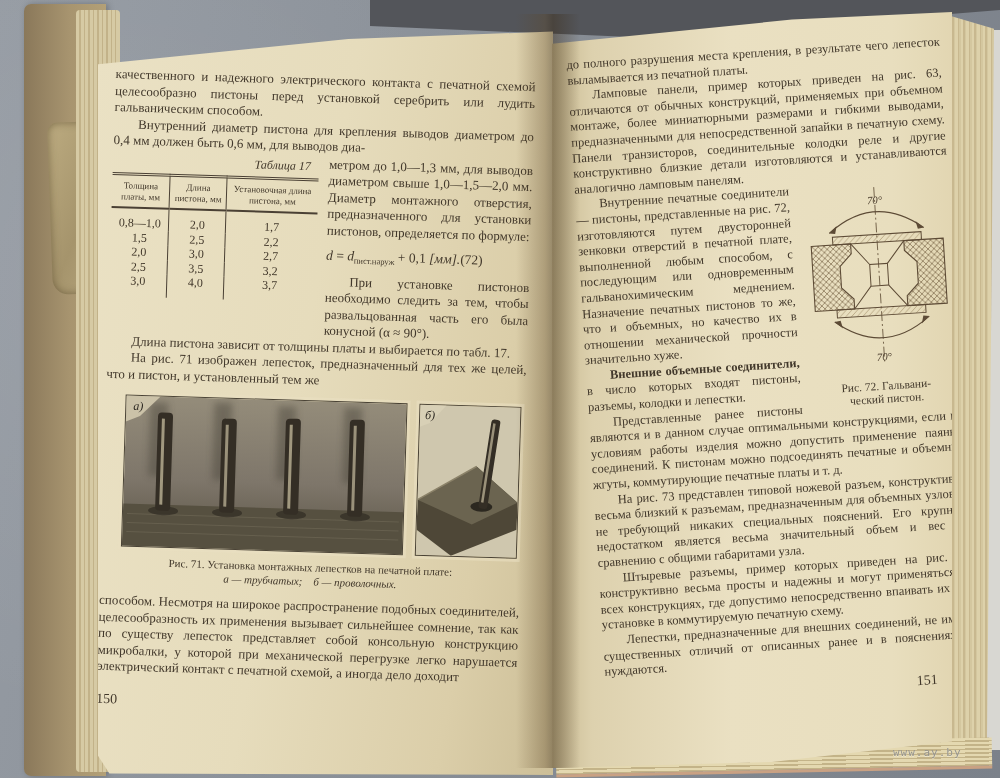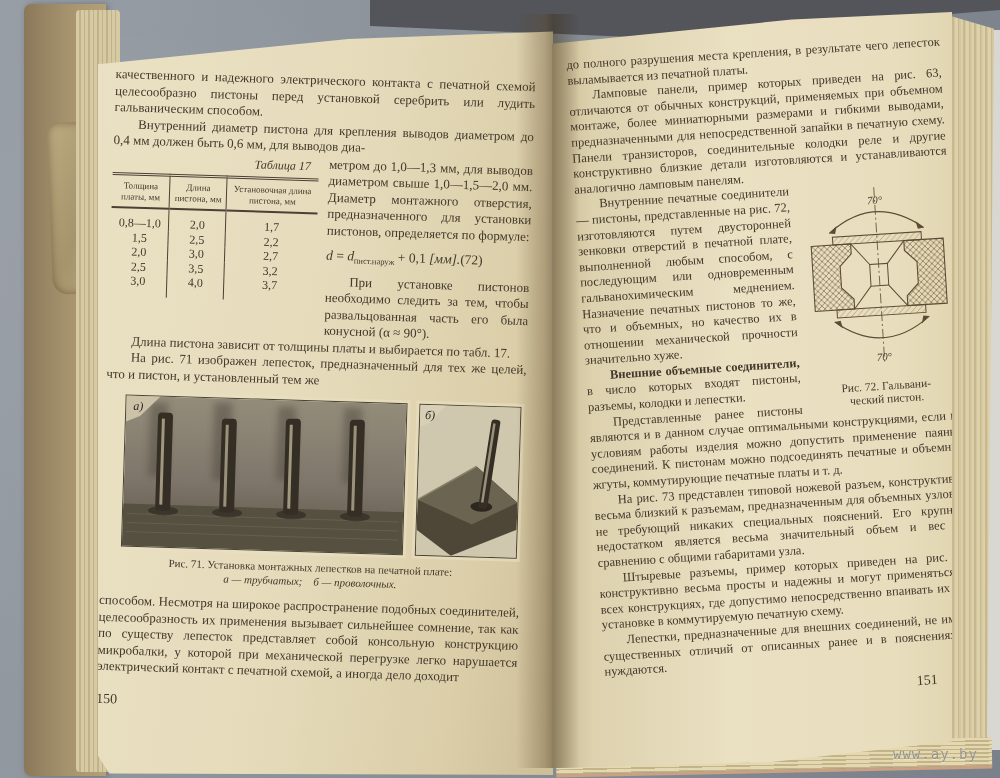--- a/index.html
+++ b/index.html
@@ -65,21 +65,21 @@
   
   .fig71{display:flex;gap:12px;margin:12px 4px 6px 20px;align-items:flex-start;}
   .fig71 svg{display:block;border:1px solid #4a4336;box-shadow:0 0 0 3px rgba(233,223,194,.6);}
   .caption{font-size:11px;line-height:13.5px;text-align:center;margin-top:9px;}
   
   .fig72{float:right;width:150px;margin:2px 0 2px 10px;text-align:center;}
   .fig72 .caption{margin-top:4px;font-size:11.5px;}
   .pagenum-left{margin-top:16px;font-size:14px;}
   .pagenum-right{margin-top:12px;text-align:right;padding-right:42px;font-size:14px;}
   .watermark{position:absolute;left:893px;top:746px;font-family:"DejaVu Sans Mono",monospace;
-    font-size:14px;color:#95938b;letter-spacing:1px;text-shadow:0 1px 0 rgba(255,255,255,.4);}
+    font-size:11px;color:#95938b;letter-spacing:1px;text-shadow:0 1px 0 rgba(255,255,255,.4);}
   .bold{font-weight:bold;}
 </style>
 </head>
 <body>
 
 <div class="scene">
 
   <div class="table-edge"></div>
   <div class="book-cover"></div>
   <div class="cover-tape"></div>

